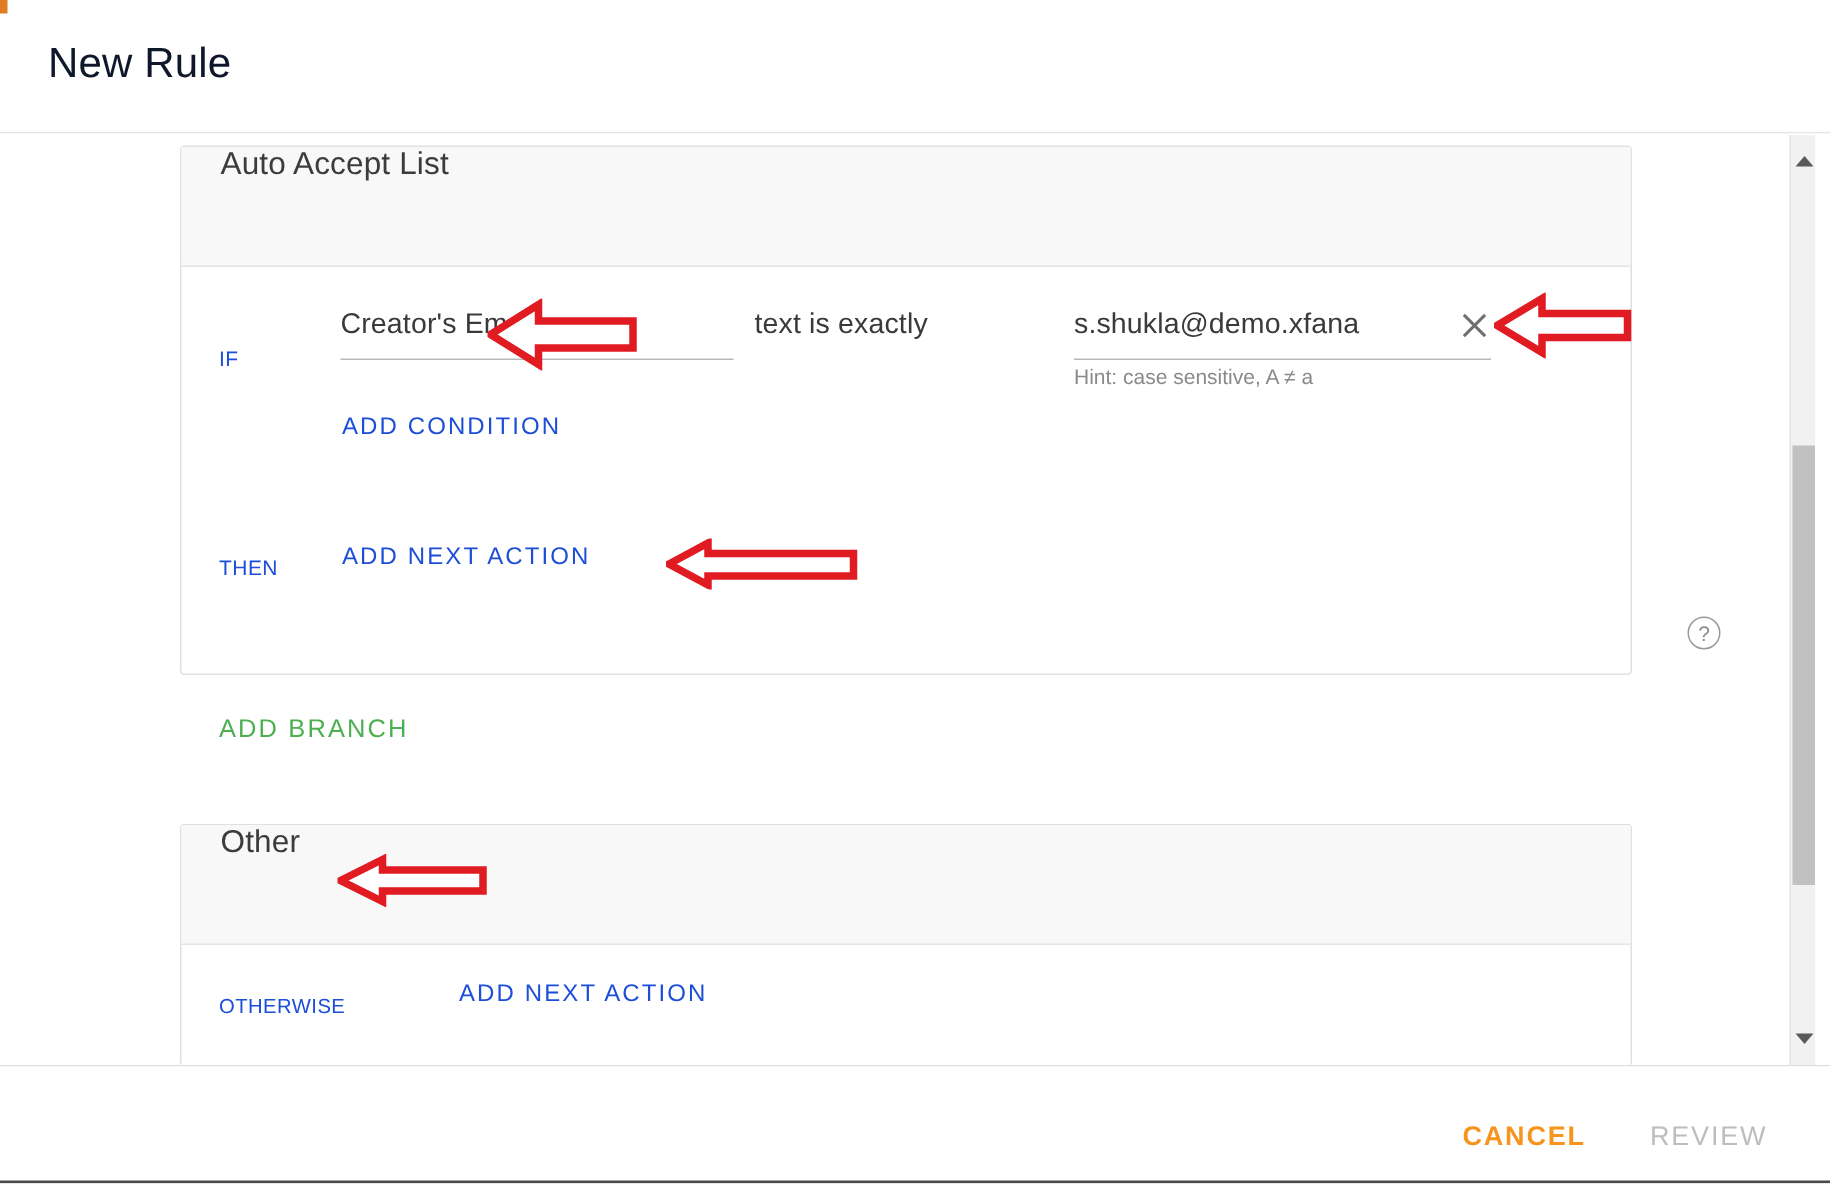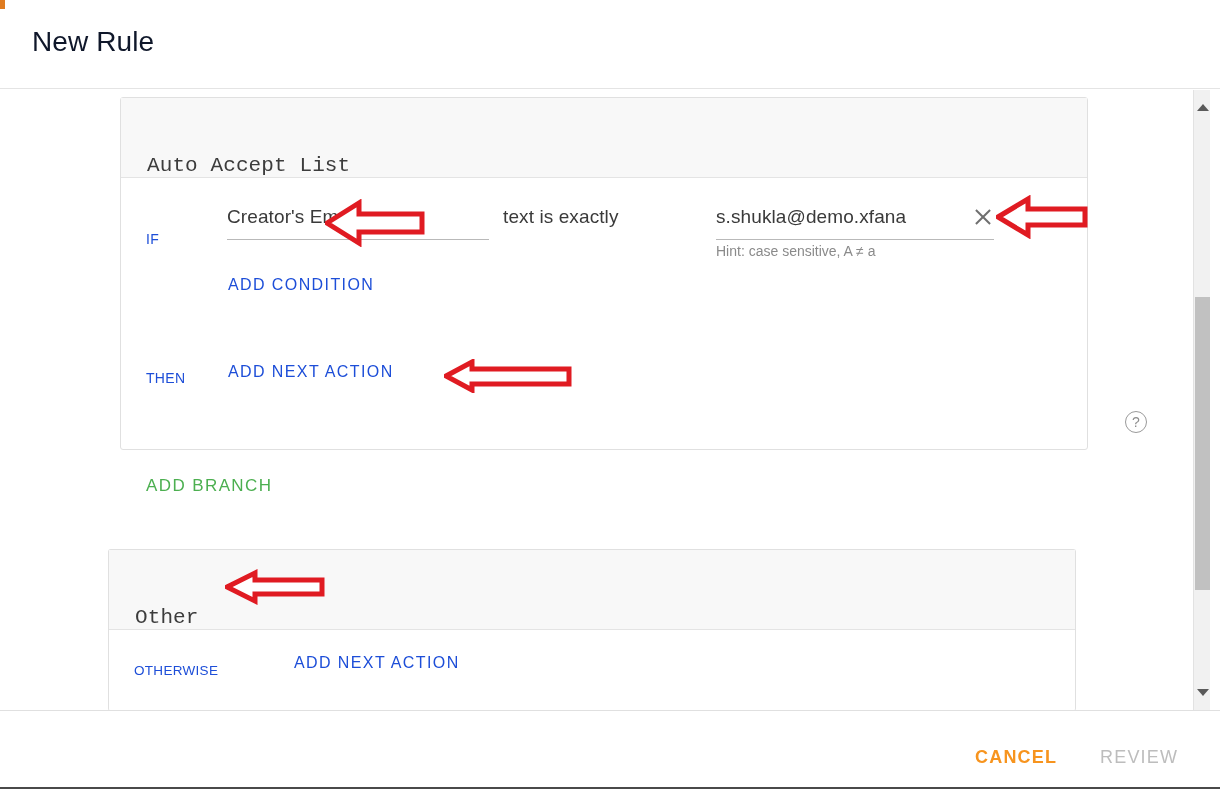--- a/index.html
+++ b/index.html
@@ -68,35 +68,34 @@
     border-radius: 3px;
     box-sizing: border-box;
   }
   .card-one {
     left: 120px;
     top: 8px;
     width: 968px;
     height: 353px;
   }
   .card-two {
-    left: 108px;
+    left: 120px;
     top: 460px;
     width: 968px;
     height: 162px;
     border-bottom: none;
   }
   .card-header {
     height: 80px;
     background: #f8f8f8;
     border-bottom: 1px solid #e4e4e4;
     display: flex;
-    align-items: flex-end;
+    align-items: flex-start;
     padding-left: 26px;
     box-sizing: border-box;
-    font-family: Liberation Mono, monospace;
   }
   .card-header-title {
     font-size: 21px;
     color: #3c3c3c;
     letter-spacing: 0.1px;
     white-space: nowrap;
   }
   .card-body {
     position: relative;
     padding: 0;

